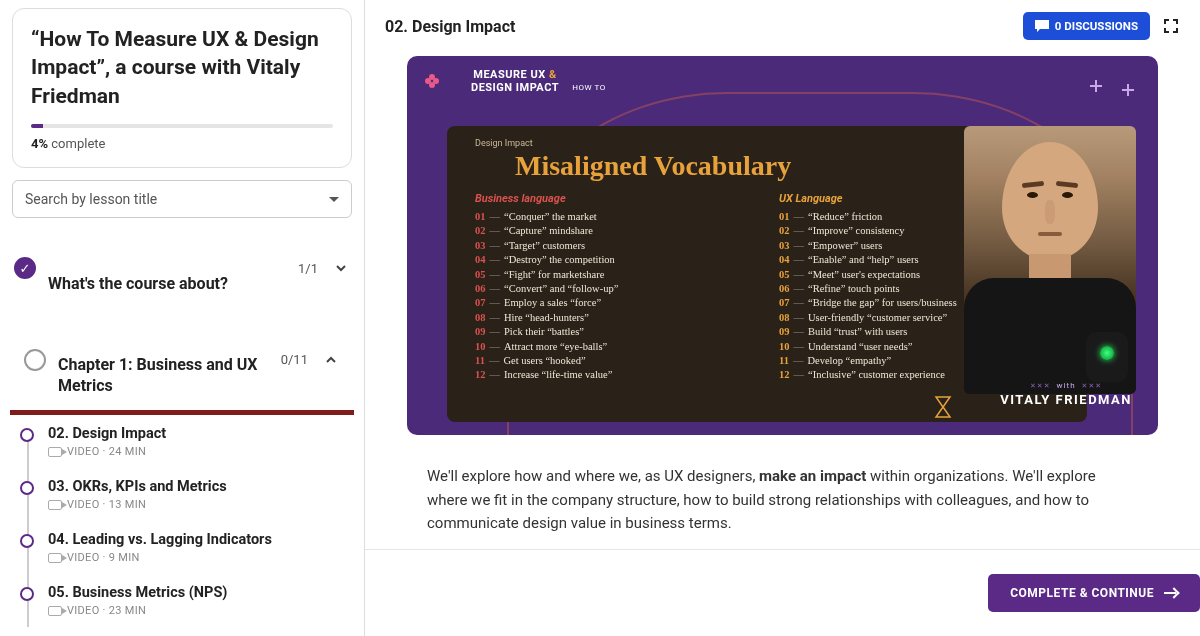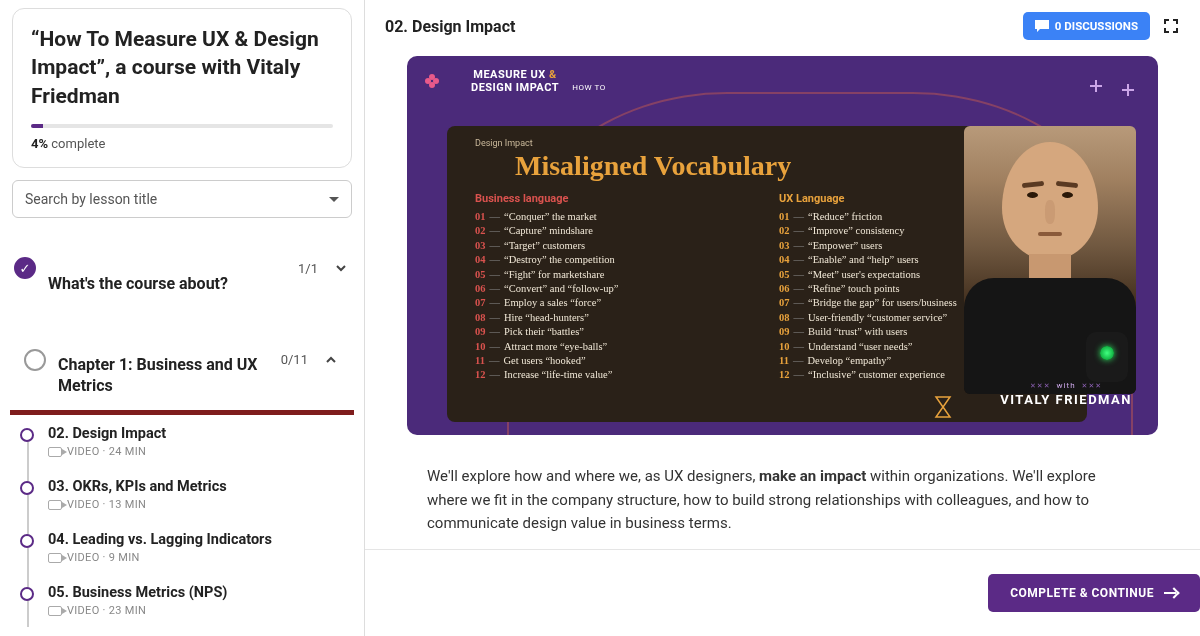--- a/index.html
+++ b/index.html
@@ -27,34 +27,34 @@
   .lesson-dot { width: 14px; height: 14px; border-radius: 50%; border: 2px solid #5b2a86; background: #fff; flex-shrink: 0; margin-top: 3px; position: relative; z-index: 2; }
   .lesson-line-v { position: absolute; left: 27px; top: 18px; width: 2px; bottom: 0; background: #ccc; z-index: 1; }
   .lesson-body { flex: 1; }
   .lesson-title { font-size: 14.5px; font-weight: 700; color: #222; margin-bottom: 3px; }
   .lesson-meta { font-size: 11px; color: #888; letter-spacing: 0.3px; display: flex; align-items: center; gap: 5px; }
   .video-icon { width: 14px; height: 10px; border: 1.5px solid #aaa; border-radius: 2px; position: relative; }
   .video-icon::after { content: ''; position: absolute; right: -6px; top: 1px; width: 0; height: 0; border-top: 3.5px solid transparent; border-bottom: 3.5px solid transparent; border-left: 5px solid #aaa; }
   .main { flex: 1; display: flex; flex-direction: column; height: 636px; }
   .main-header { display: flex; align-items: center; padding: 12px 20px 16px 20px; gap: 12px; }
   .main-title { flex: 1; font-size: 16px; font-weight: 700; color: #222; }
-  .disc-btn { background: #3b82f6; color: #fff; border-radius: 5px; padding: 7px 12px; font-size: 11.5px; font-weight: 700; display: flex; align-items: center; gap: 6px; cursor: pointer; }
+  .disc-btn { background: #1d4ed8; color: #fff; border-radius: 5px; padding: 7px 12px; font-size: 11.5px; font-weight: 700; display: flex; align-items: center; gap: 6px; cursor: pointer; }
   .expand-icon { width: 18px; height: 18px; cursor: pointer; display: flex; align-items: center; justify-content: center; }
   .expand-icon svg { width: 16px; height: 16px; stroke: #222; stroke-width: 2; fill: none; }
   .slide { margin: 0 42px; border-radius: 10px; background: #4b2a7a; height: 400px; position: relative; overflow: hidden; }
   .slide-border { position: absolute; top: 36px; left: 100px; width: 626px; height: 356px; border: 2px solid #c05850; border-radius: 220px 220px 0 0 / 180px 180px 0 0; opacity: 0.5; }
   .slide-tag-top { position: absolute; top: 15px; left: 68px; font-size: 8px; color: #fff; letter-spacing: 0.5px; text-align: center; width: 100px; }
   .slide-tag-line { font-size: 11px; font-weight: 700; color: #fff; letter-spacing: 0.5px; text-align: center; }
   .slide-tag-line .amp { color: #e8a23c; }
   .slide-panel { position: absolute; left: 40px; top: 70px; width: 640px; height: 296px; background: #2a2118; border-radius: 8px; padding: 12px 28px; }
   .panel-subtitle { font-size: 9px; color: #c9b89a; margin-bottom: 2px; }
   .panel-title { font-size: 28px; font-weight: 700; color: #e8a23c; margin-bottom: 10px; font-family: Georgia, serif; margin-left: 40px; }
   .cols { display: flex; gap: 24px; }
   .col { flex: 1; }
-  .col-head { font-size: 11px; font-weight: 700; margin-bottom: 6px; }
+  .col-head { font-size: 11px; font-weight: 700; margin-bottom: 6px; font-style: italic; }
   .col-head.biz { color: #d9524e; }
   .col-head.ux { color: #e8a23c; }
   .col-item { font-size: 10.5px; color: #f0e7d6; margin-bottom: 3.4px; font-family: Georgia, serif; }
   .col-item .num { color: #d9524e; font-weight: 700; margin-right: 4px; }
   .col-item.ux .num { color: #e8a23c; }
   .col-item .dash { color: #888; margin-right: 4px; }
   .presenter { position: absolute; right: 22px; top: 70px; width: 172px; height: 268px; border-radius: 6px; overflow: hidden; background: linear-gradient(180deg, #b89a7a 0%, #a08060 20%, #705840 45%, #3a2818 70%, #1a1008 100%); }
   .head-shape { position: absolute; left: 50%; top: 16px; transform: translateX(-50%); width: 96px; height: 118px; background: #d5a77e; border-radius: 50% 50% 48% 48% / 56% 56% 44% 44%; }
   .brow-l { position: absolute; top: 40px; left: 20px; width: 22px; height: 5px; background: #5a3a22; border-radius: 3px; transform: rotate(-6deg); }
   .brow-r { position: absolute; top: 40px; right: 20px; width: 22px; height: 5px; background: #5a3a22; border-radius: 3px; transform: rotate(6deg); }

